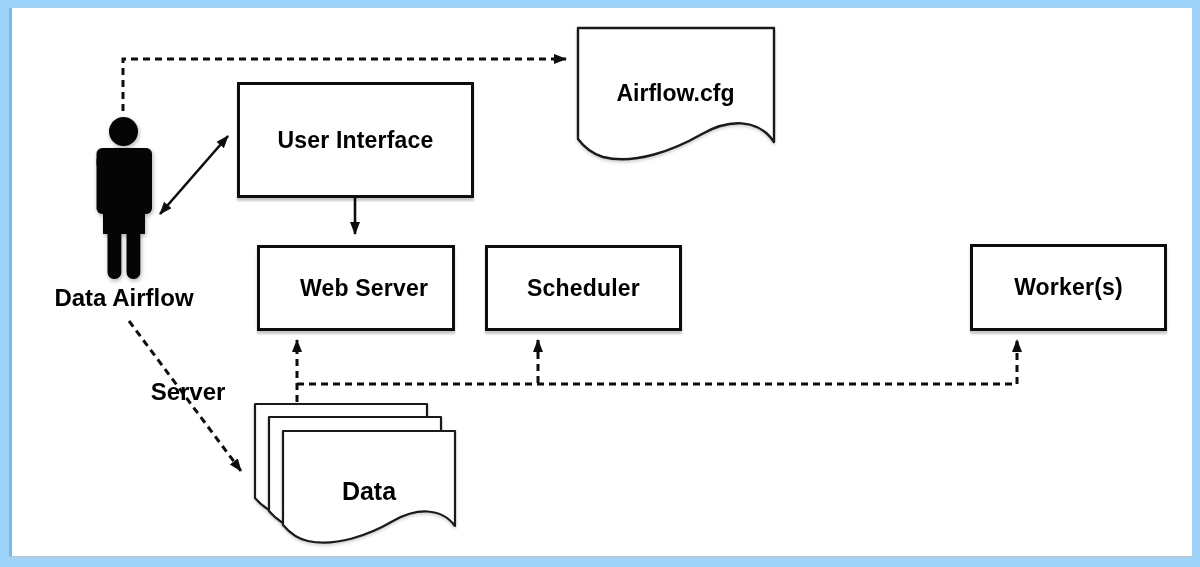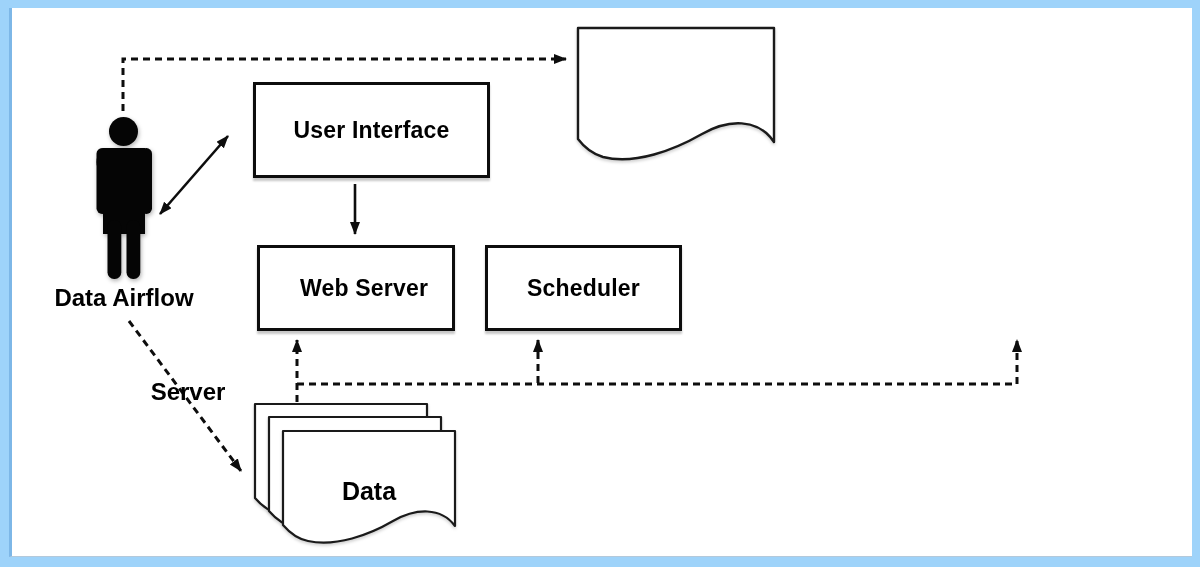--- a/index.html
+++ b/index.html
@@ -28,21 +28,21 @@
     box-sizing: border-box;
     display: flex;
     align-items: center;
     justify-content: center;
     font-weight: bold;
     font-size: 23px;
     letter-spacing: 0.2px;
     color: #000000;
     box-shadow: 0 2.5px 2px rgba(0,0,0,0.22);
   }
-  .node-ui      { left: 253px; top: 82px;  width: 237px; height: 96px; }
+  .node-ui      { left: 237px; top: 82px;  width: 237px; height: 116px; }
   .node-web     { left: 257px; top: 245px; width: 198px; height: 86px; padding-left: 16px; }
   .node-sched   { left: 485px; top: 245px; width: 197px; height: 86px; justify-content: center; }
   .node-workers { left: 970px; top: 244px; width: 197px; height: 87px; }
   .freelabel {
     position: absolute;
     font-weight: bold;
     color: #000000;
     text-align: center;
   }
   .lbl-actor  { left: 24px;  top: 284px; width: 200px; font-size: 24px; }
@@ -113,19 +113,23 @@
 
     <div class="node node-ui">
       <span>User Interface</span>
     </div>
     <div class="node node-web">
       <span>Web Server</span>
     </div>
     <div class="node node-sched">
       <span>Scheduler</span>
     </div>
+    <div class="node node-workers">
+      <span>Worker(s)</span>
+    </div>
 
+    <div class="freelabel lbl-cfg">Airflow.cfg</div>
     <div class="freelabel lbl-dags">Data</div>
     <div class="freelabel lbl-actor">Data Airflow</div>
     <div class="freelabel lbl-author">Server</div>
 
   </div>
 </div>
 
 </body></html>

